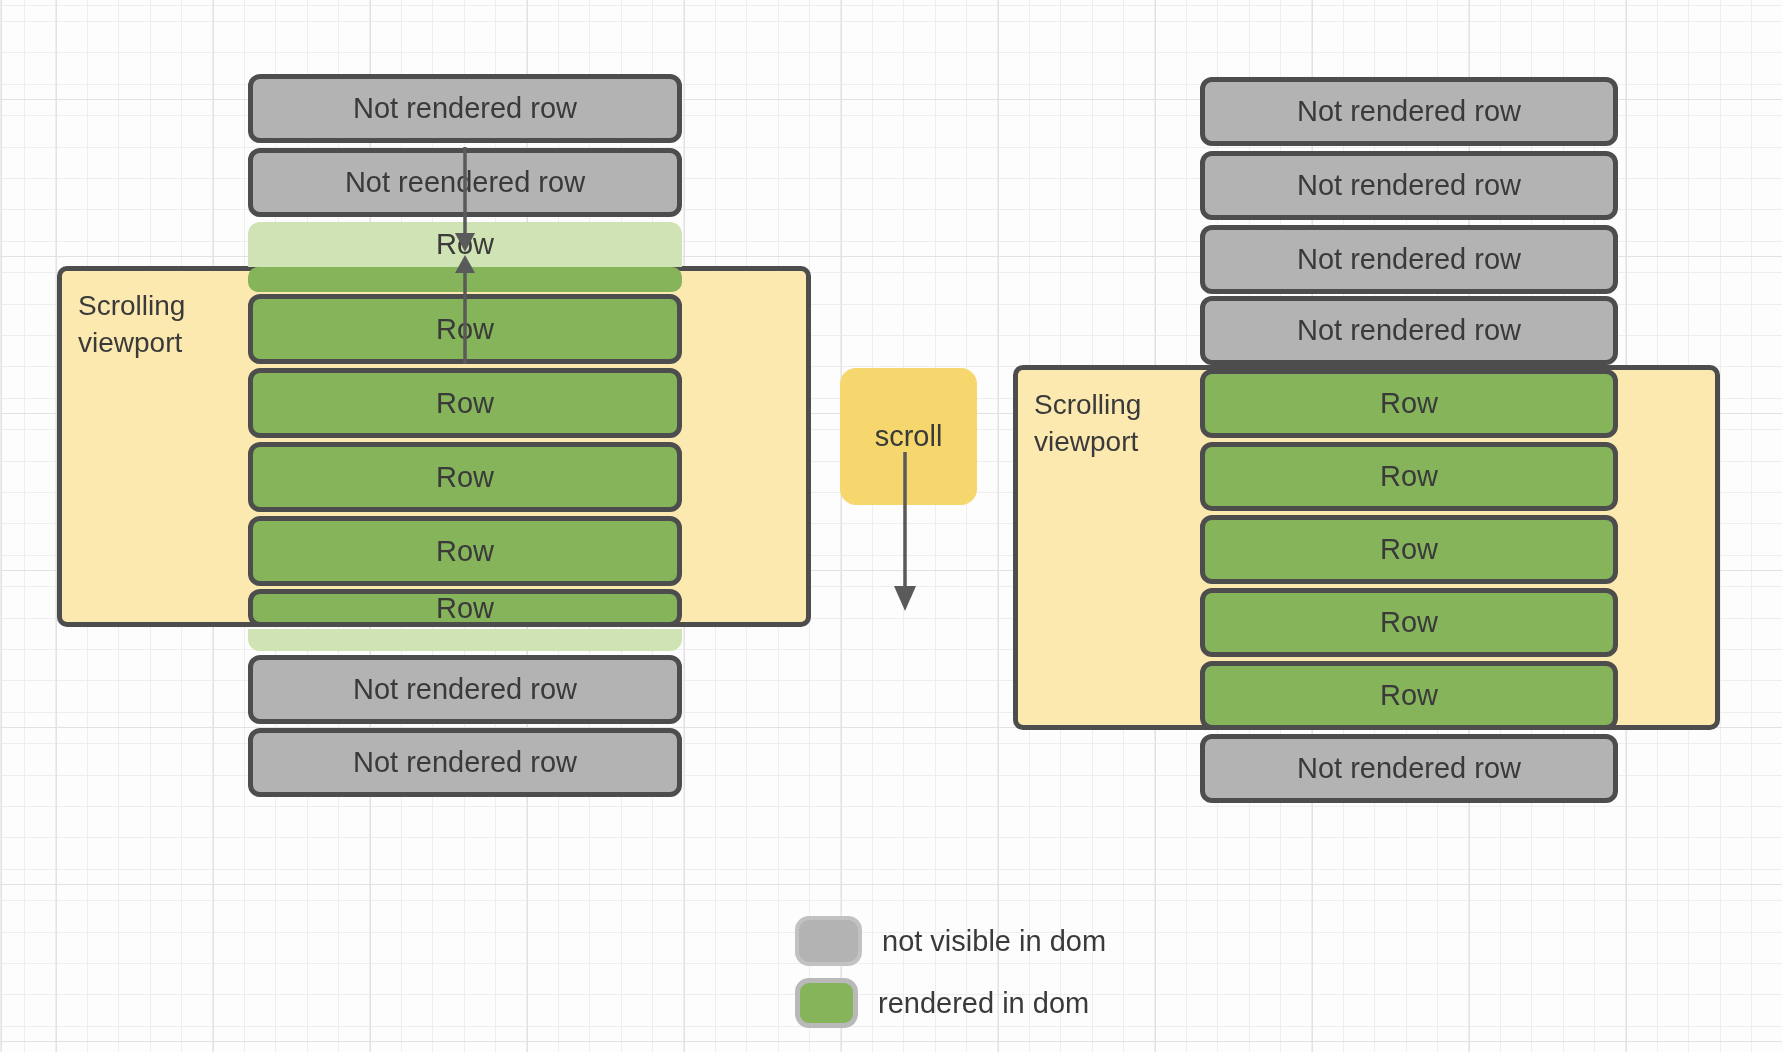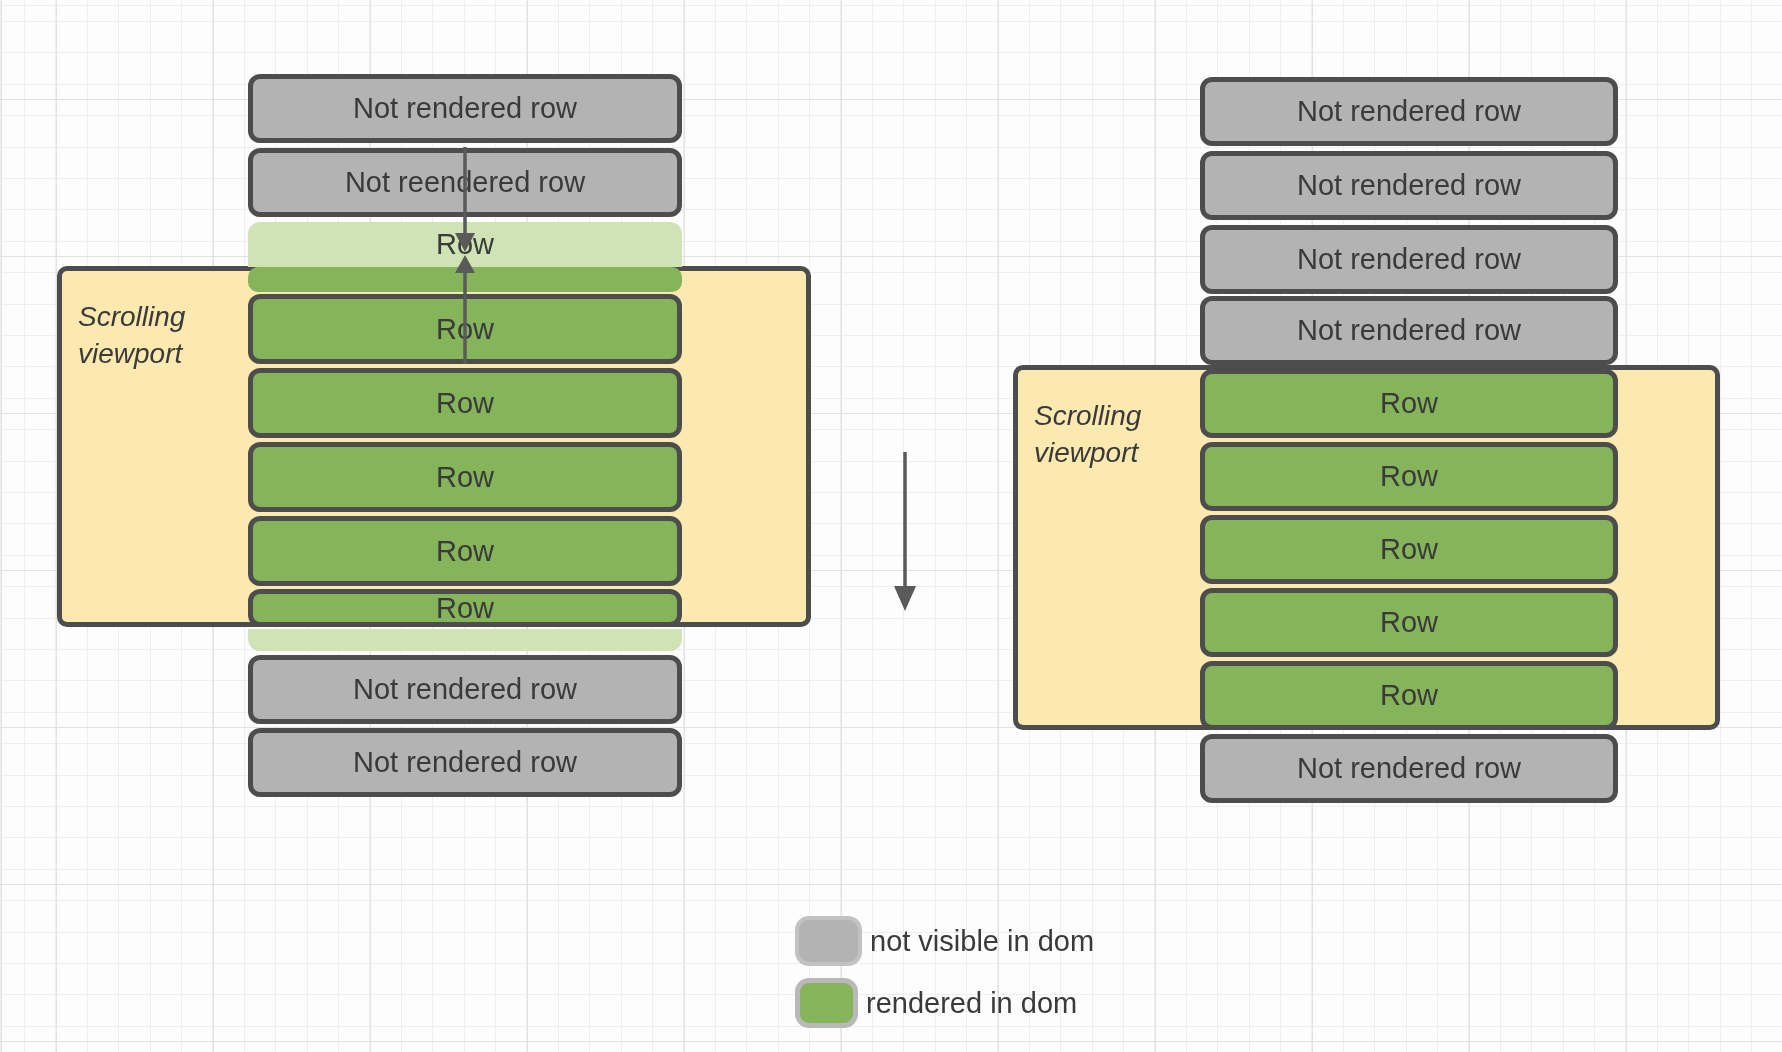--- a/index.html
+++ b/index.html
@@ -12,21 +12,21 @@
       repeating-linear-gradient(to right,  #eeeeee 0 1px, transparent 1px 31.4px),
       repeating-linear-gradient(to bottom, #eeeeee 0 1px, transparent 1px 31.4px),
       #fdfdfd;
     background-position: 56px 99px, 56px 99px, 24px 21px, 24px 21px;
   }
   .viewport {
     position:absolute; box-sizing:border-box; z-index:1;
     background:#fce9b0; border:5px solid #4d4d4d; border-radius:10px;
     color:#3a3a3a; font-size:28px;
   }
-  .vp-label { position:absolute; top:27px; left:16px; width:190px; line-height:37px;font-style:italic; }
+  .vp-label { position:absolute; top:16px; left:16px; width:190px; line-height:37px; }
   .rrow {
     position:absolute; box-sizing:border-box; z-index:2;
     border:5px solid #4d4d4d; border-radius:12px;
     display:flex; align-items:center; justify-content:center;
     font-size:29px; line-height:1; color:#3a3a3a;
   }
   .left-col  { left:248px;  width:434px; }
   .right-col { left:1200px; width:418px; }
   .fill-gray  { background:#b3b3b3; }
   .fill-green { background:#85b45a; }
@@ -40,21 +40,21 @@
   .sliver.mid-cap    { border-radius:10px; }
   .sliver.bottom-cap { border-radius:0 0 12px 12px; }
   .scroll-box {
     position:absolute; left:840px; top:368px; width:137px; height:137px; z-index:1;
     background:#f5d76e; border-radius:16px;
     display:flex; align-items:center; justify-content:center;
     font-size:29px; color:#3a3a3a;
   }
   .arrow-layer { position:absolute; z-index:3; }
   .legend { position:absolute; left:795px; top:916px; z-index:2; display:flex; flex-direction:column; gap:12px; }
-  .legend-item { display:flex; align-items:center; gap:8px; }
+  .legend-item { display:flex; align-items:center; gap:20px; }
   .swatch { box-sizing:border-box; height:50px; border-radius:14px; }
   .swatch-gray  { width:67px; background:#b3b3b3; border:4px solid #c2c2c2; }
   .swatch-green { width:63px; background:#85b45a; border:5px solid #b9b9b9; }
   .legend-label { font-size:29px; color:#3a3a3a; }
 </style>
 </head>
 <body>
 
 <div id="stage">
 
@@ -81,20 +81,23 @@
 
   <div class="arrow-layer" style="left:447px; top:143px; width:36px; height:230px;">
     <svg width="36" height="230" viewBox="0 0 36 230">
       <line x1="18" y1="4" x2="18" y2="92" stroke="#5a5a5a" stroke-width="3.5"></line>
       <polygon points="8,90 28,90 18,109" fill="#5a5a5a"></polygon>
       <polygon points="18,112 8,130 28,130" fill="#5a5a5a"></polygon>
       <line x1="18" y1="128" x2="18" y2="221" stroke="#5a5a5a" stroke-width="3.5"></line>
     </svg>
   </div>
 
+  <div class="scroll-box">
+    <span>scroll</span>
+  </div>
   <div class="arrow-layer" style="left:887px; top:452px; width:36px; height:162px;">
     <svg width="36" height="162" viewBox="0 0 36 162">
       <line x1="18" y1="0" x2="18" y2="136" stroke="#5a5a5a" stroke-width="3.5"></line>
       <polygon points="7,134 29,134 18,159" fill="#5a5a5a"></polygon>
     </svg>
   </div>
 
   <div class="viewport" style="left:1013px; top:365px; width:707px; height:365px;">
     <div class="vp-label">Scrolling viewport</div>
   </div>

